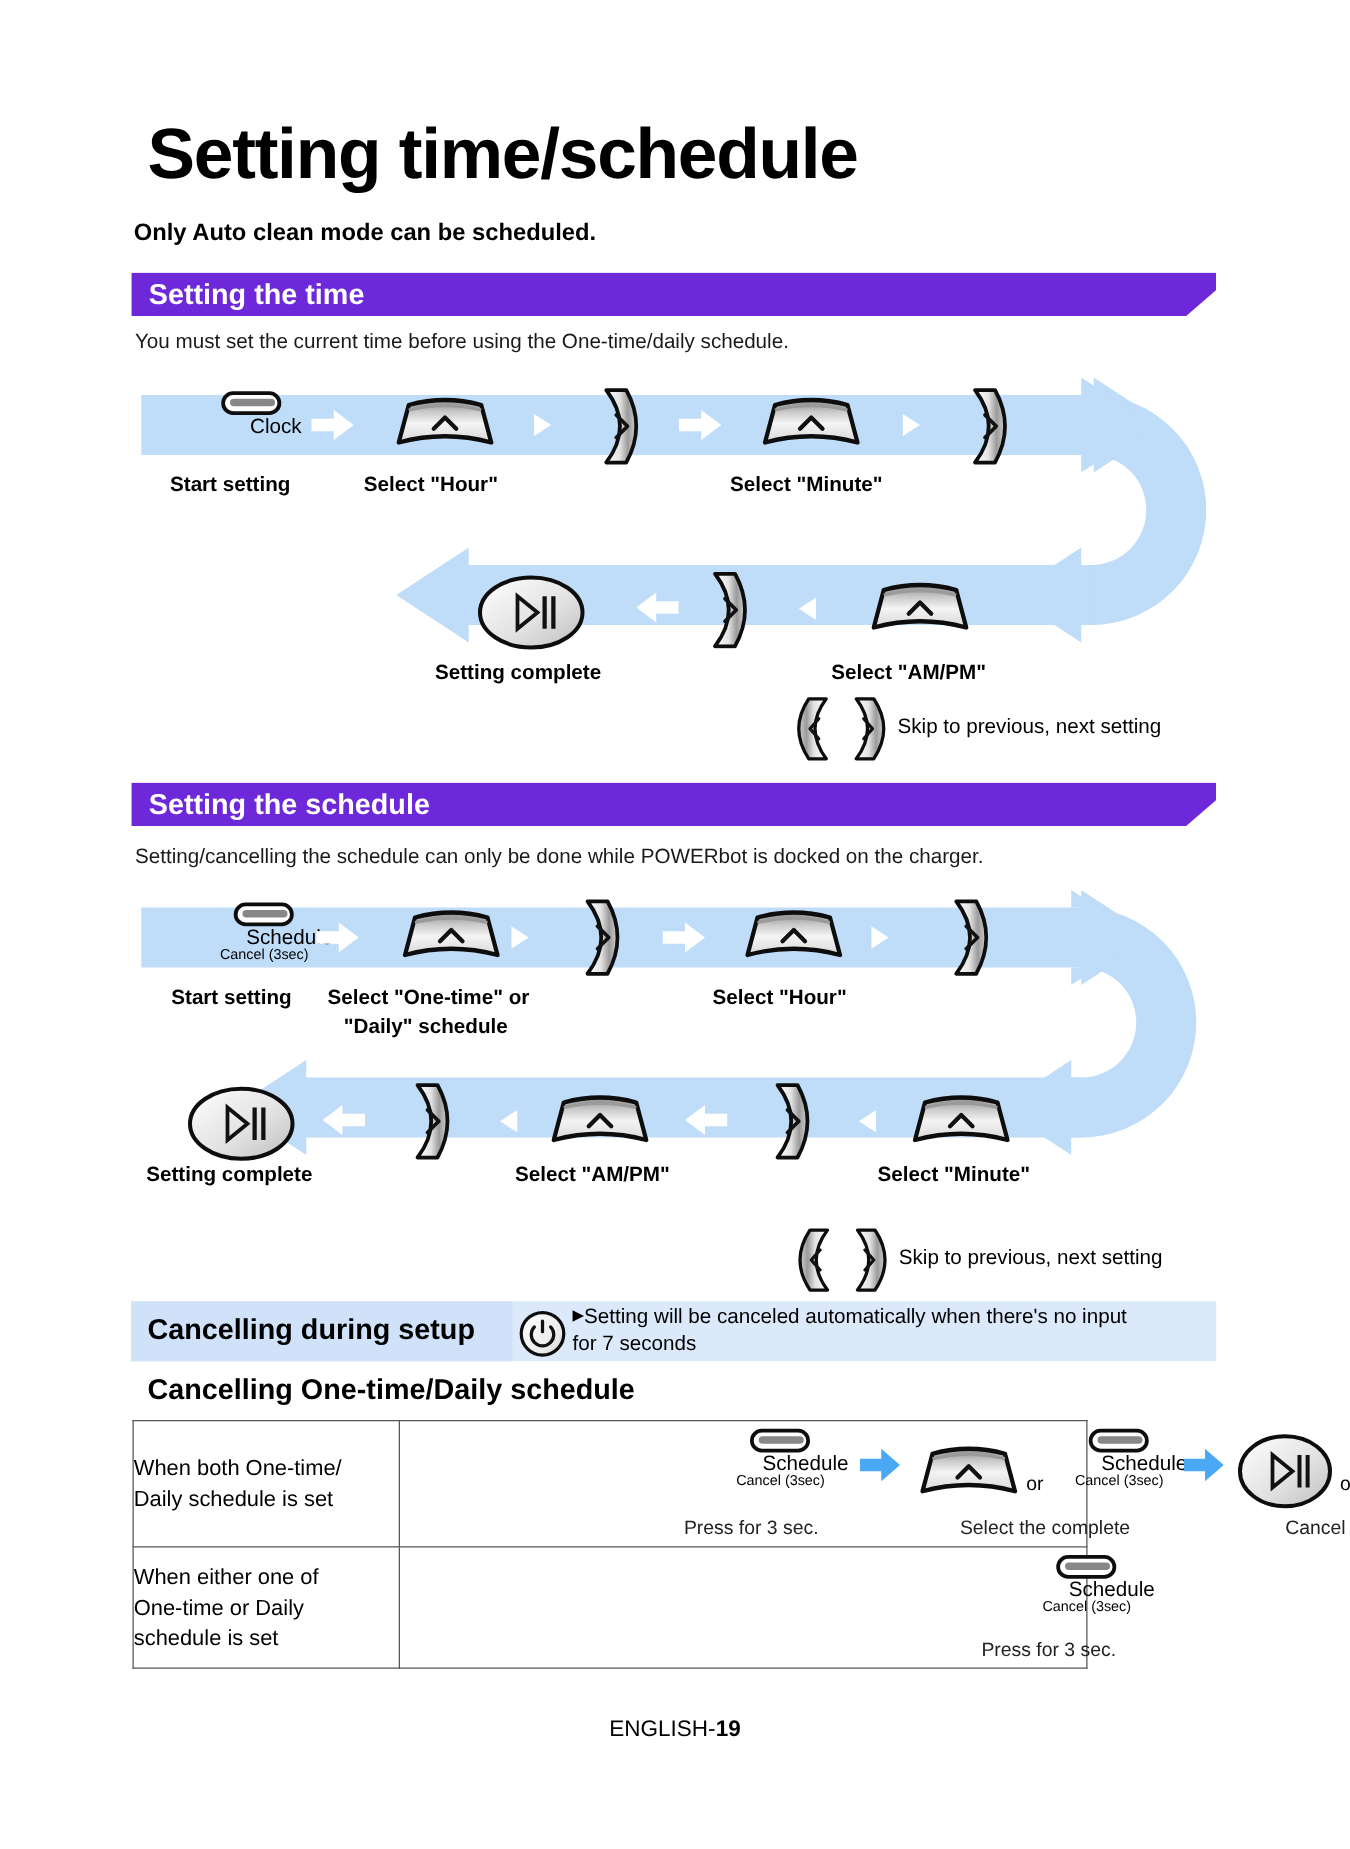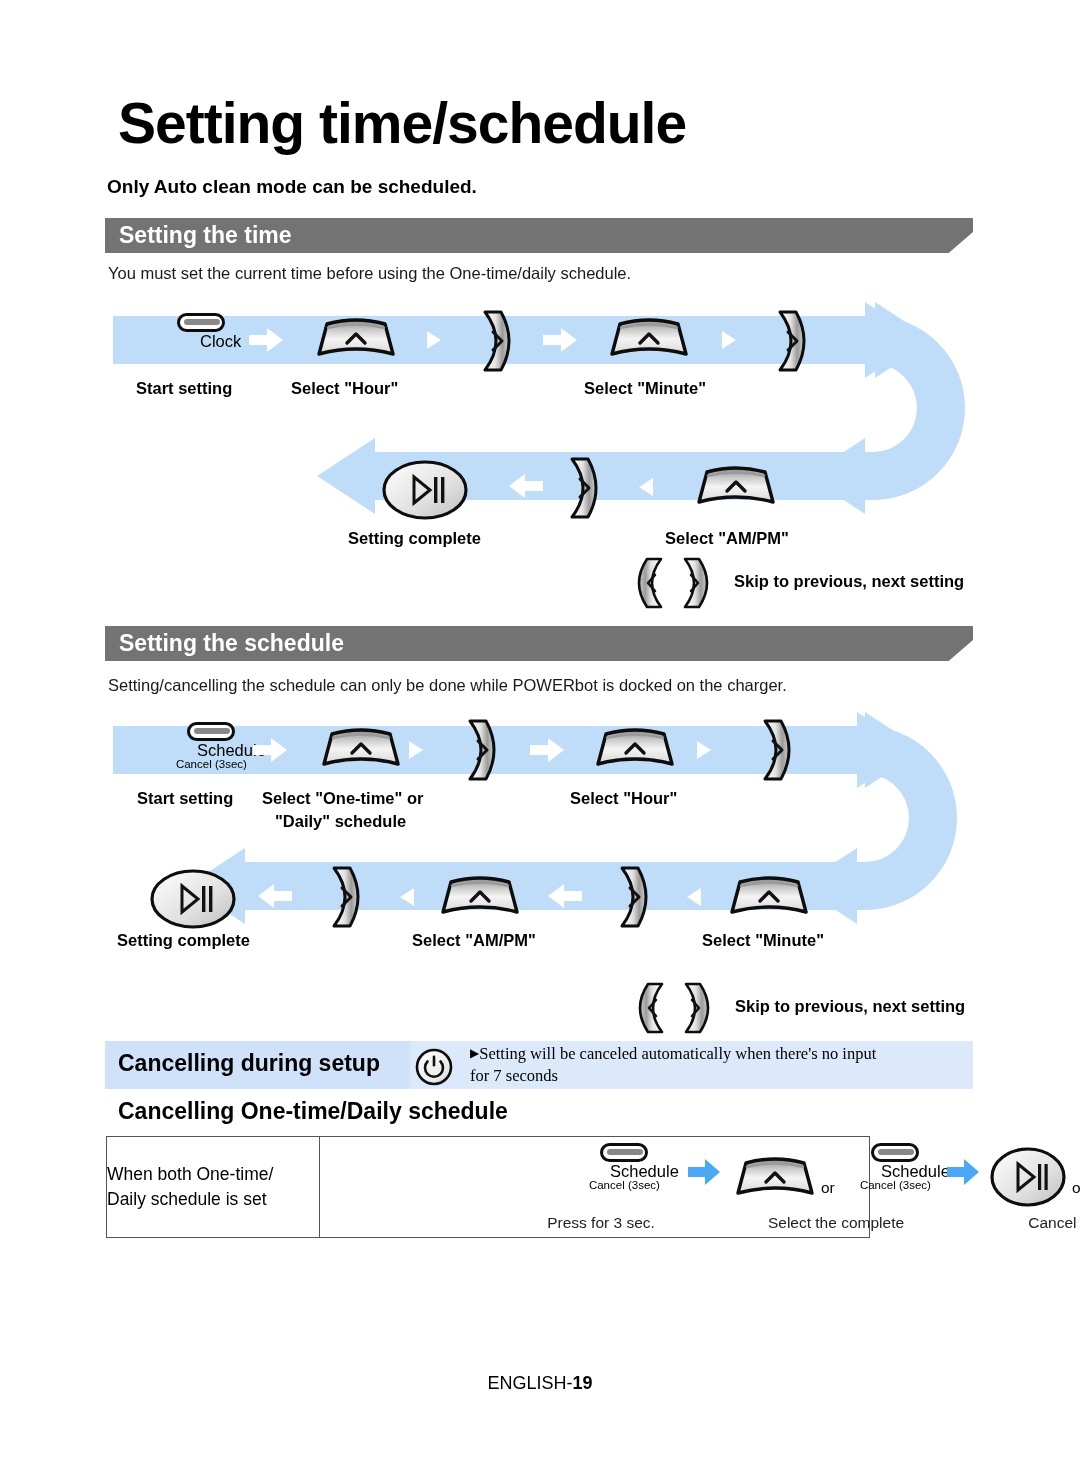--- a/index.html
+++ b/index.html
@@ -20,21 +20,21 @@
     line-height:1;
   }
   .subtitle{
     position:absolute;left:107px;top:176px;
     font-size:19px;font-weight:bold;
   }
 
   
   .sec-bar{
     position:absolute;left:105px;width:868px;height:35px;
-    background:#737373;
+    background:#6d28d9;
     color:#fff;
     font-size:23px;font-weight:bold;
     display:flex;align-items:center;
     padding-left:14px;box-sizing:border-box;
     -webkit-clip-path:polygon(0 0,100% 0,100% 40%,97.2% 100%,0 100%);
     clip-path:polygon(0 0,100% 0,100% 40%,97.2% 100%,0 100%);
   }
   .sec-bar.s1{top:218px;}
   .sec-bar.s2{top:626px;}
 
@@ -58,39 +58,39 @@
   .pill-wrap{display:flex;flex-direction:column;align-items:center;}
   .pill-label{font-size:16.5px;font-weight:500;margin-top:1px;line-height:1.05;margin-left:40px;}
   .pill-sub{font-size:11.5px;margin-top:-1px;line-height:1.05;}
 
   .flow-label{
     position:absolute;font-size:16.5px;font-weight:bold;
     line-height:1.22;white-space:nowrap;
   }
 
   .skip-text{
-    position:absolute;font-size:16.5px;font-weight:bold;white-space:nowrap;margin-left:16px;
+    position:absolute;font-size:16.5px;font-weight:normal;white-space:nowrap;
   }
 
   
   .cancel-bar{
     position:absolute;left:105px;top:1041px;width:868px;height:48px;
     background:#dce9fa;
   }
   .cancel-bar-left{
     position:absolute;left:105px;top:1041px;width:305px;height:48px;
     background:#cfe2fa;
   }
   .cancel-title{
     position:absolute;left:118px;top:1050px;
     font-size:23px;font-weight:bold;
   }
   .cancel-note{
-    position:absolute;left:470px;top:1043px;width:500px;
-    font-size:16.5px;line-height:1.32;font-family:Liberation Serif, serif;
+    position:absolute;left:458px;top:1043px;width:500px;
+    font-size:16.5px;line-height:1.32;
   }
   .cancel-note .tri{font-size:12px;vertical-align:2px;}
 
   .sub-head{
     position:absolute;left:118px;top:1098px;
     font-size:23px;font-weight:bold;
   }
 
   
   .tbl{
@@ -441,20 +441,37 @@
             <rect x="49" y="18" width="3.2" height="26" fill="#111"></rect>
             <rect x="55.5" y="18" width="3.2" height="26" fill="#111"></rect>
           </svg>
           <div class="or abs" style="left:752px;top:42px;">or</div>
 
           <div class="cap abs" style="left:666px;top:77px;width:200px;">Cancel complete</div>
         </div>
       </td>
     </tr>
 
+    <tr>
+      <td class="cell-label">
+        <div>When either one of</div>
+        <div>One-time or Daily</div>
+        <div>schedule is set</div>
+      </td>
+      <td class="cell-body">
+        <div style="position:relative;height:96px;">
+          <div class="abs pill-wrap" style="left:495px;top:6px;">
+            <div class="btn-pill"></div>
+            <div class="pill-label">Schedule</div>
+            <div class="pill-sub">Cancel (3sec)</div>
+          </div>
+          <div class="cap abs" style="left:453px;top:74px;width:132px;">Press for 3 sec.</div>
+        </div>
+      </td>
+    </tr>
   </tbody>
     </table>
 
   <div class="footer">
     <span>ENGLISH-</span><b>19</b>
   </div>
 
 </div>
 
 </body></html>

